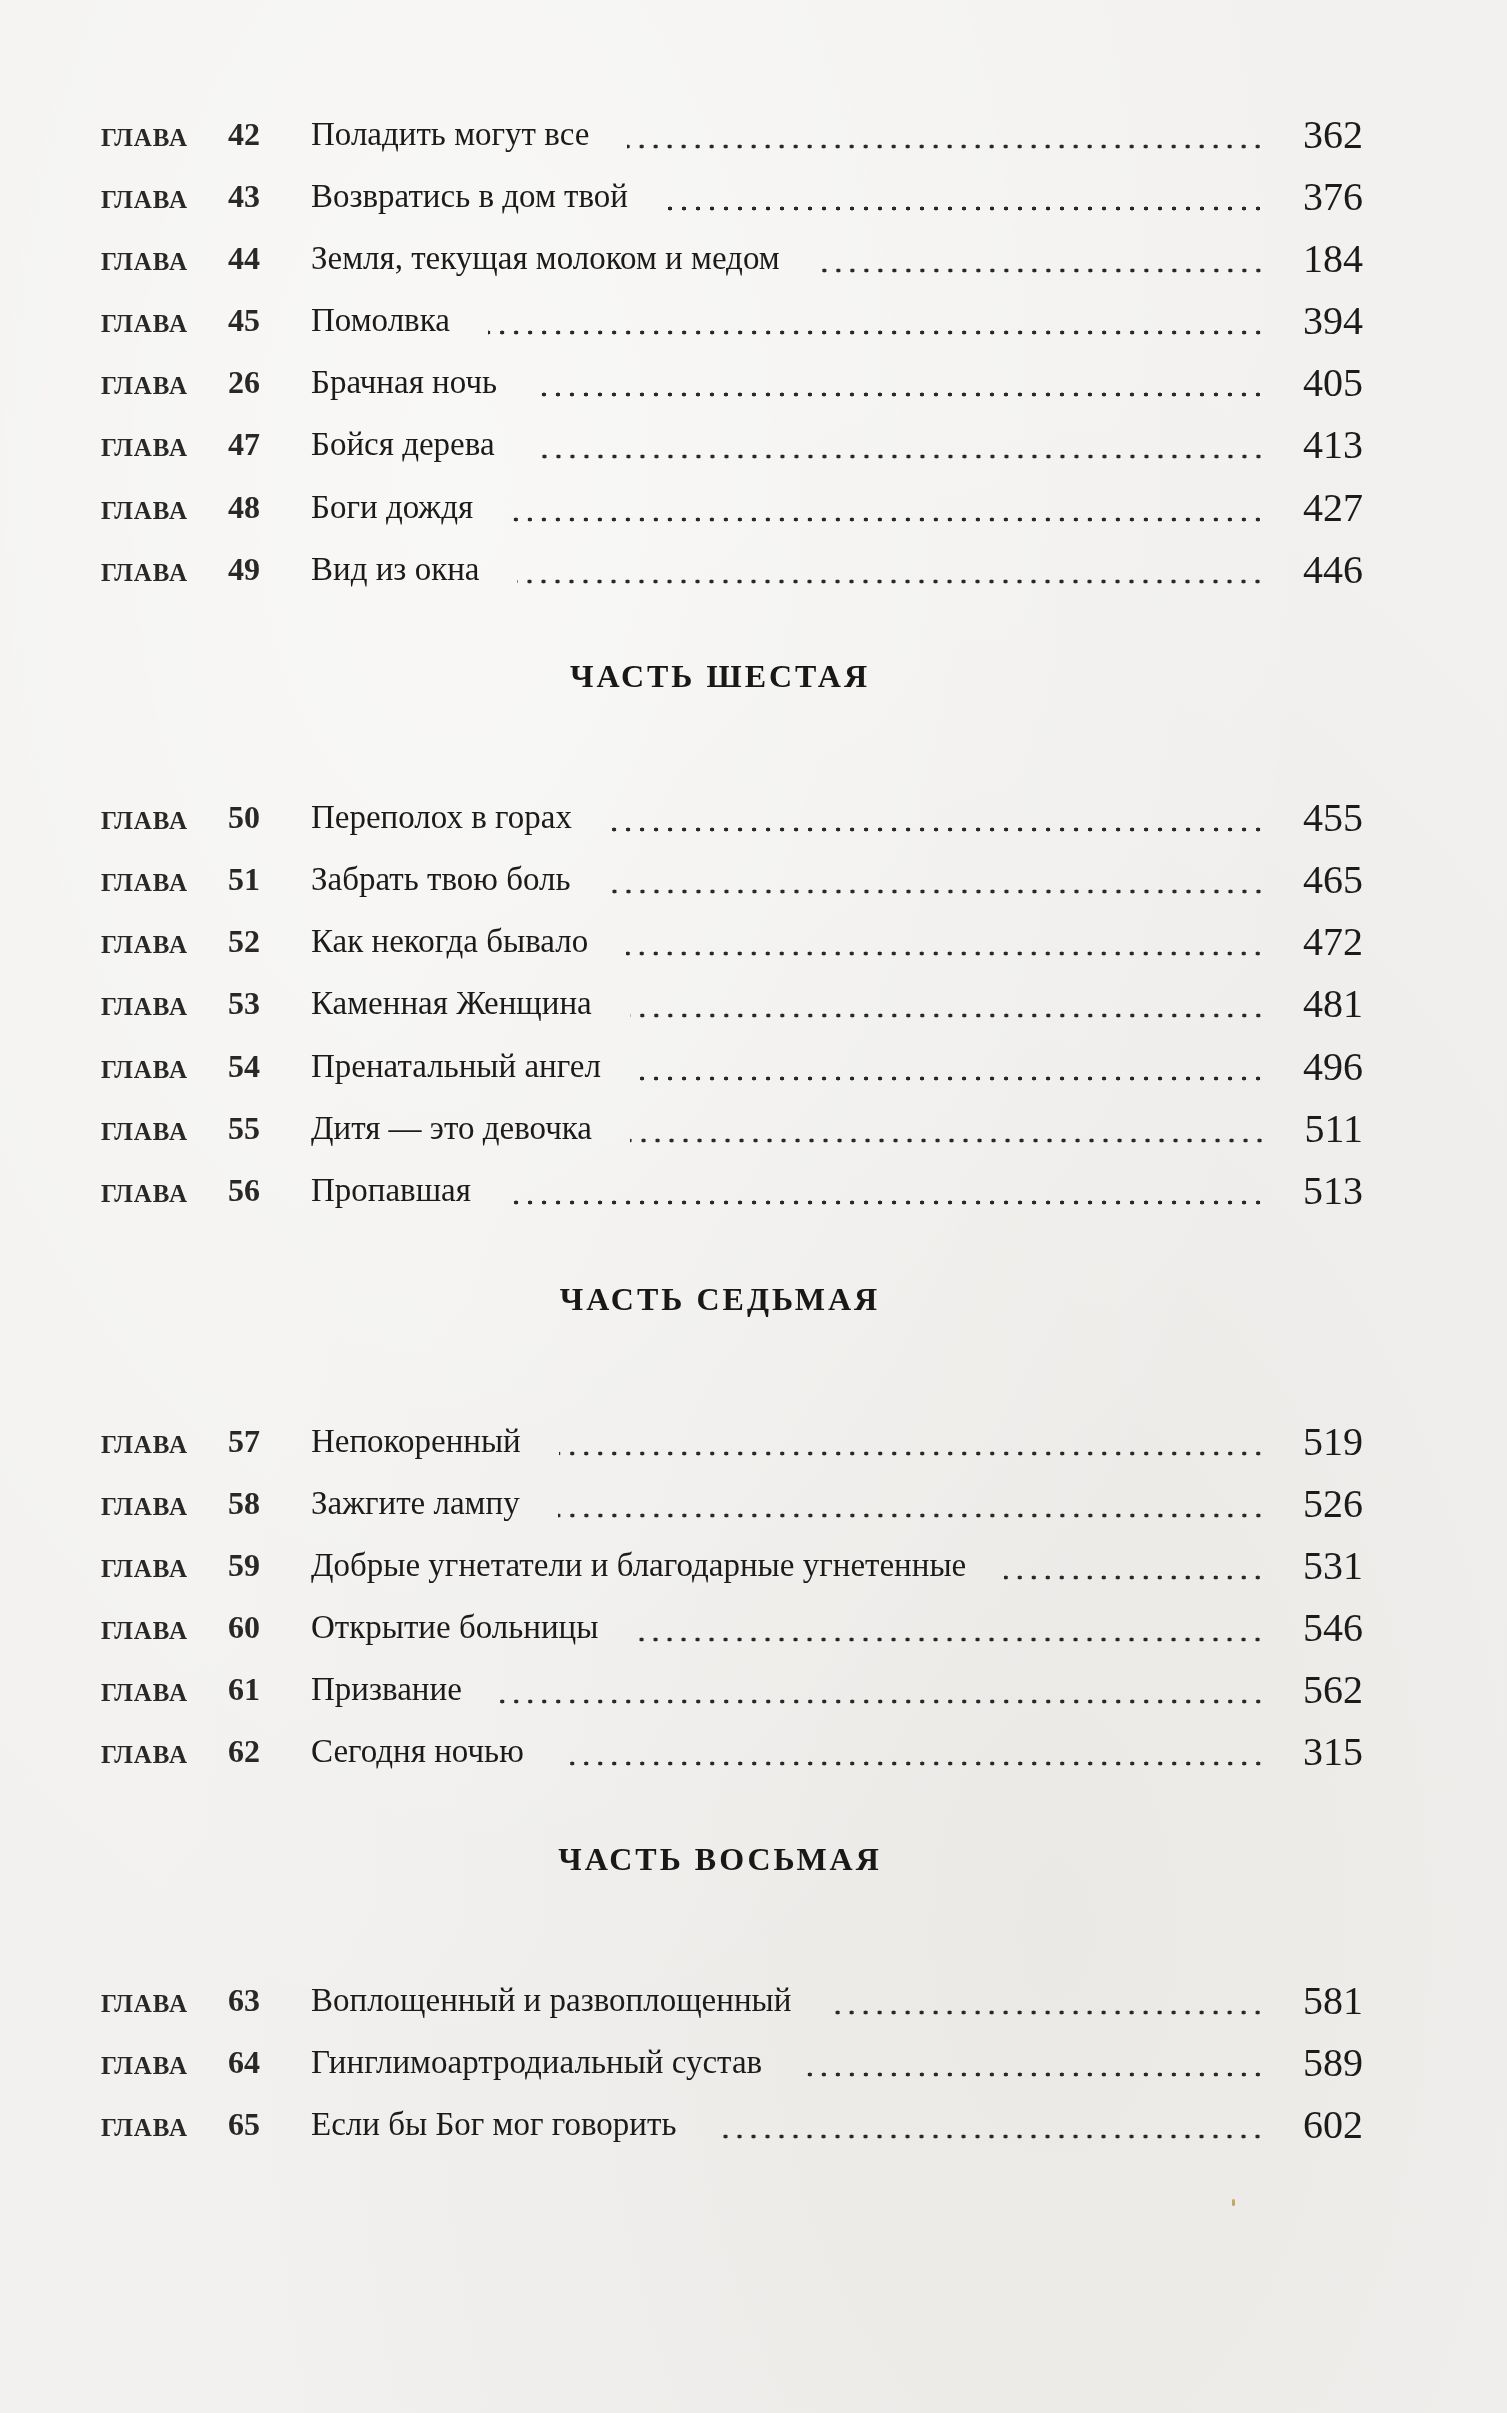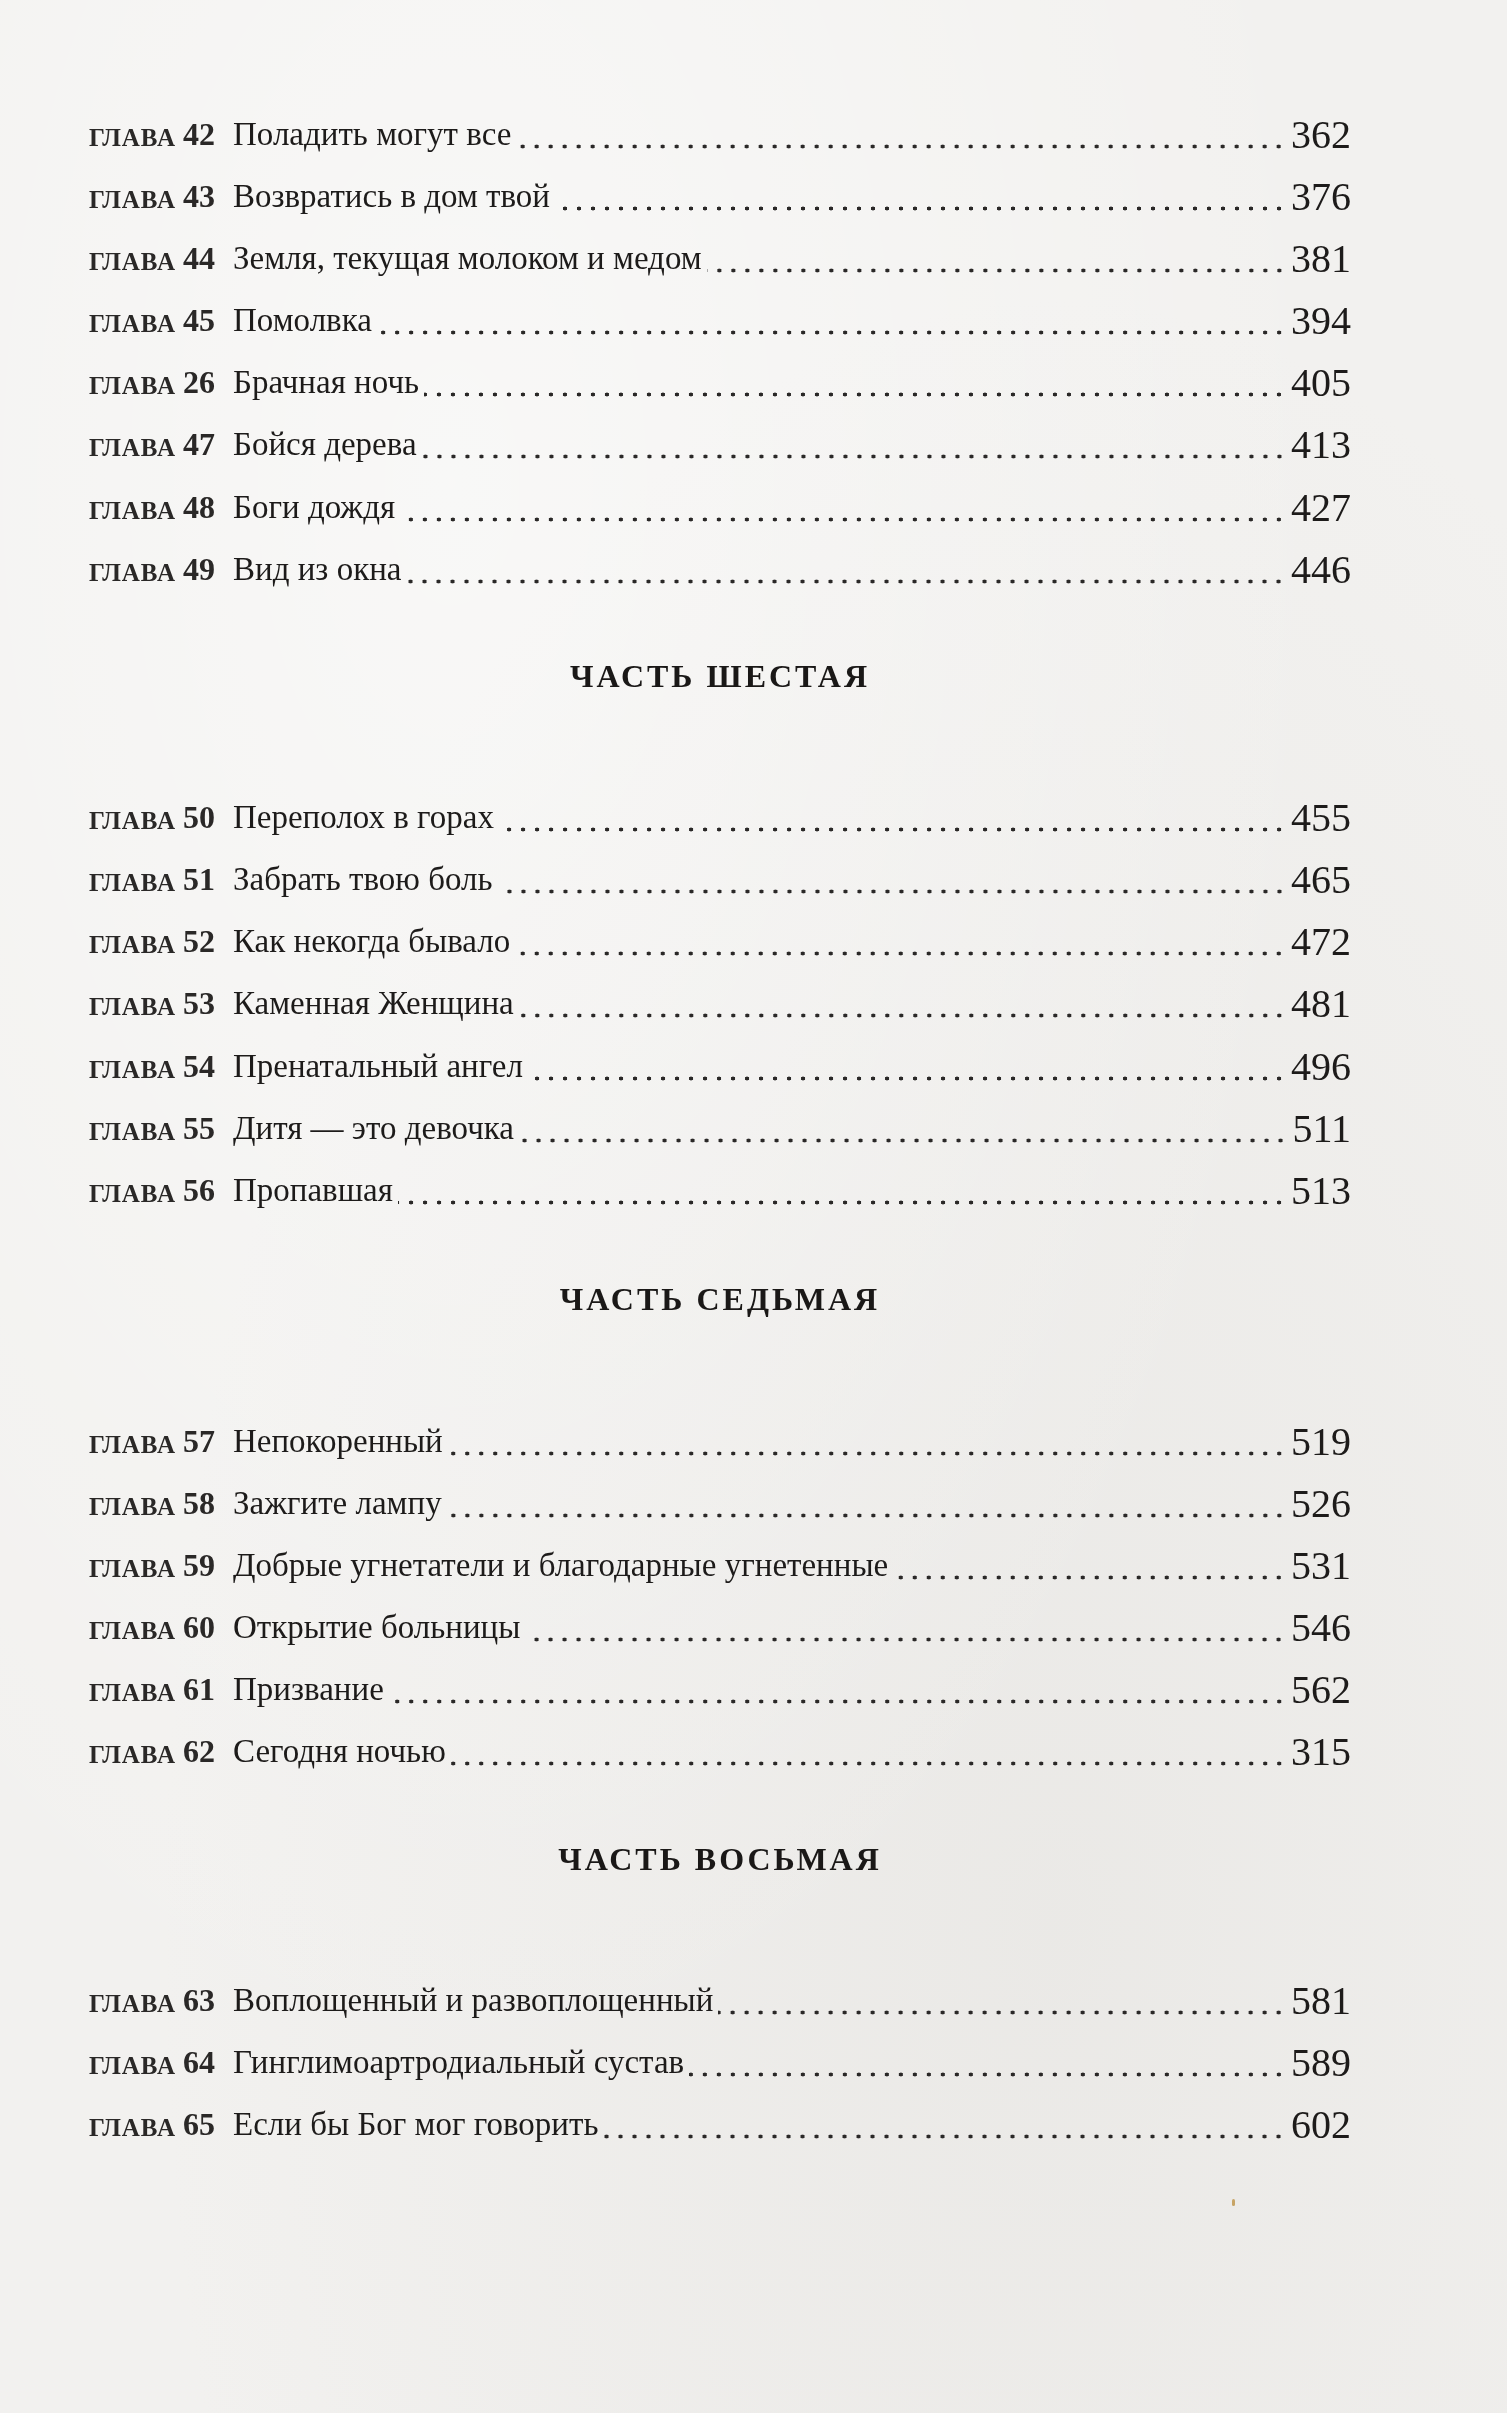--- a/index.html
+++ b/index.html
@@ -13,25 +13,26 @@
     color: #1d1b1a;
     position: relative;
     overflow: hidden;
   }
   .page {
     position: absolute;
     left: 89px; top: 0;
     width: 1262px; height: 100%;
   }
   .row {
-    position: absolute; left: 0; width: 1262px;
+    position: absolute; left: 12px; width: 1262px;
     height: 55px;
     display: flex; align-items: center;
     font-size: 33px; line-height: 55px;
     white-space: nowrap;
+    gap: 33px;
   }
   .prefix {
     font-variant: small-caps;
     text-transform: lowercase;
     font-weight: bold;
     letter-spacing: 1px;
     font-size: 36px;
     flex: 0 0 auto;
     color: #2a2827;
   }
@@ -75,21 +76,21 @@
     <span class="num">43</span>
     <span class="title">Возвратись в дом твой</span>
     <span class="leader"></span>
     <span class="page-num">376</span>
   </div>
   <div class="row" style="top:231px">
     <span class="prefix">ГЛАВА</span>
     <span class="num">44</span>
     <span class="title">Земля, текущая молоком и медом</span>
     <span class="leader"></span>
-    <span class="page-num">381</span>
+    <span class="page-num">184</span>
   </div>
   <div class="row" style="top:293px">
     <span class="prefix">ГЛАВА</span>
     <span class="num">45</span>
     <span class="title">Помолвка</span>
     <span class="leader"></span>
     <span class="page-num">394</span>
   </div>
   <div class="row" style="top:355px">
     <span class="prefix">ГЛАВА</span>

